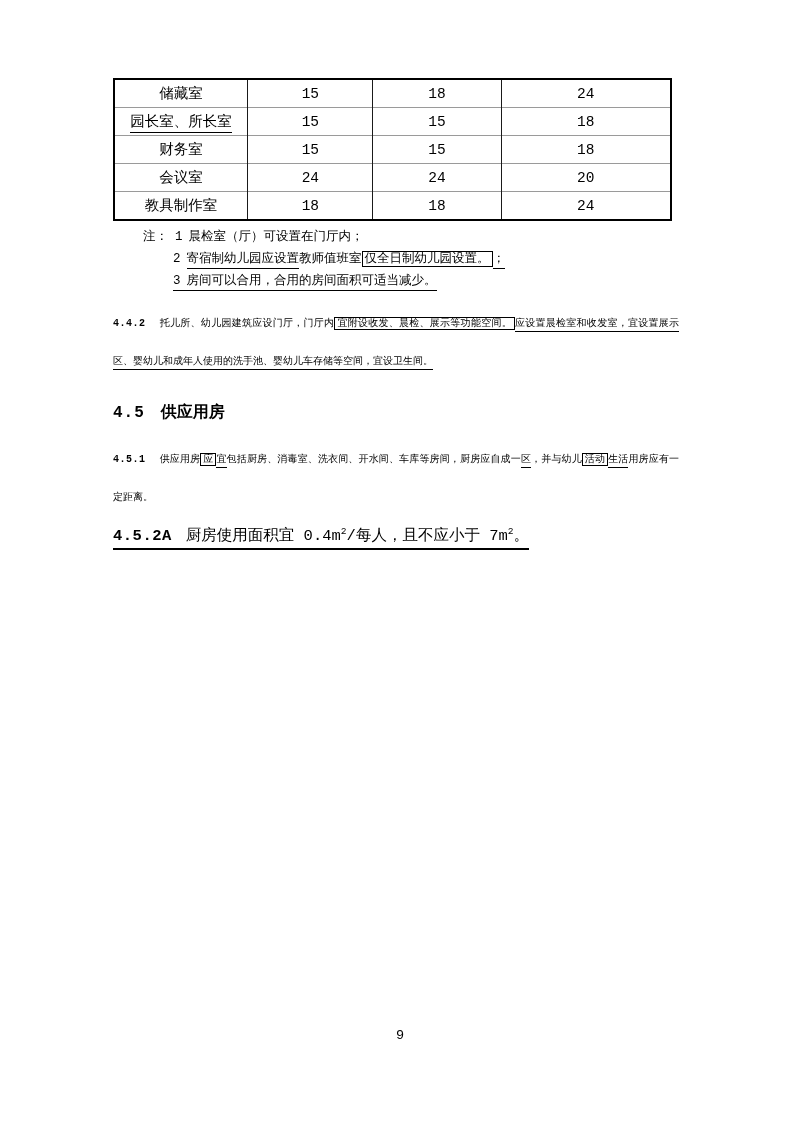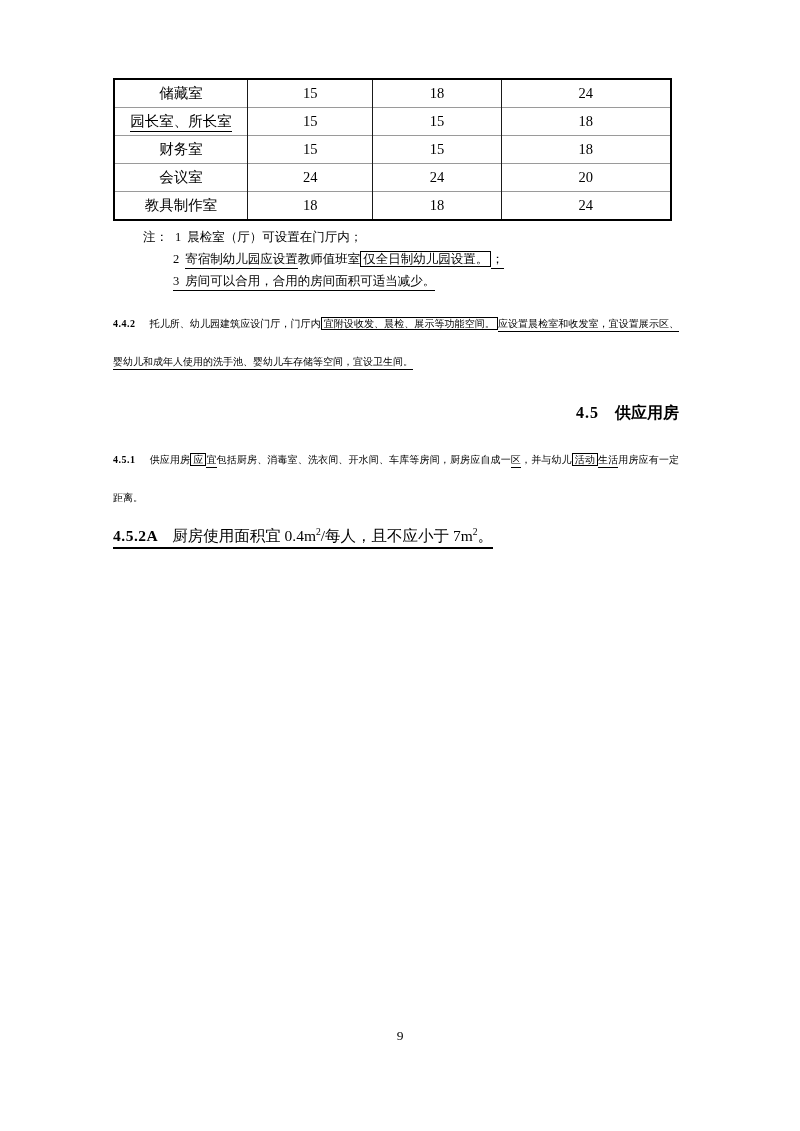--- a/index.html
+++ b/index.html
@@ -1,20 +1,20 @@
 <!DOCTYPE html>
 <html><head>
 <meta charset="utf-8">
 <style>
   html,body{margin:0;padding:0;background:#fff;}
   .page{
     position:relative;
     width:800px;height:1131px;
     background:#ffffff;
-    font-family:Liberation Serif, serif;
+    font-family:Liberation Mono, monospace;
     color:#000;
     overflow:hidden;
   }
   .content{position:absolute;left:113px;top:0;width:566px;}
 
   
   table.area-table{
     border-collapse:collapse;
     margin-top:78px;
     width:559px;
@@ -57,21 +57,21 @@
     border:1px solid #000;
     padding:0 2px;
     box-decoration-break:clone;
     -webkit-box-decoration-break:clone;
   }
   .u{border-bottom:1px solid #000;padding-bottom:2px;}
 
   
   .section-heading{
     margin-top:17px;
-    text-align:right;
+    text-align:left;
     font-weight:bold;
     font-size:16px;
     line-height:30px;
   }
   .section-heading .sec-num{margin-right:16px;letter-spacing:1px;}
 
   .clause-452a{
     margin-top:2px;
     font-size:15.5px;
     line-height:34px;

